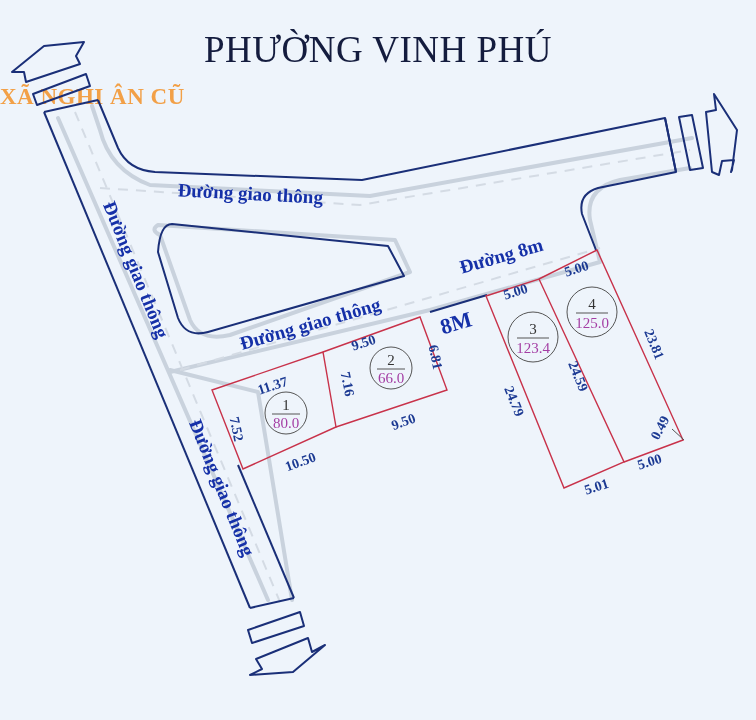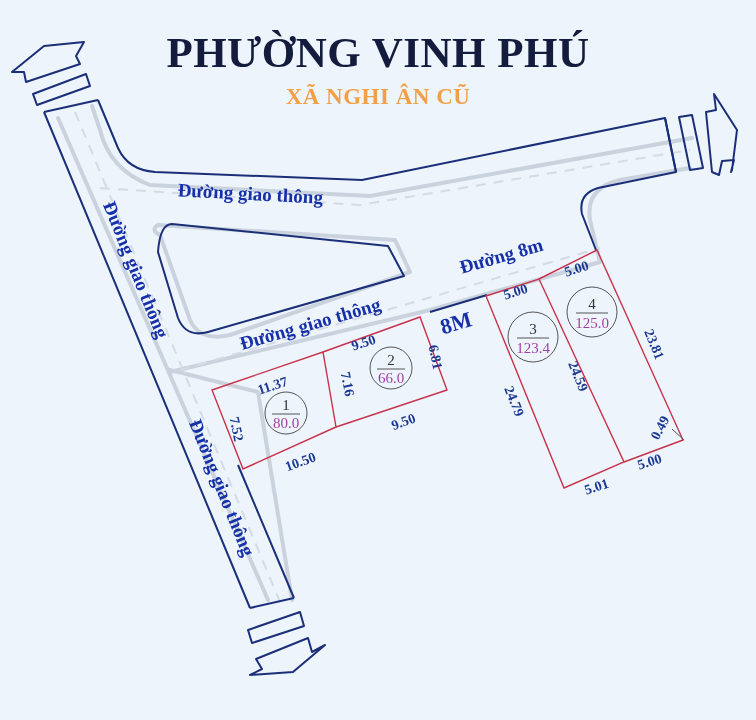--- a/index.html
+++ b/index.html
@@ -1,18 +1,18 @@
 <!DOCTYPE html>
 <html><head>
   <meta charset="utf-8">
   <style>
     html, body { margin: 0; padding: 0; }
     body { width: 756px; height: 720px; background: #eef4fb; overflow: hidden; position: relative; font-family: "Liberation Serif", "DejaVu Serif", serif; }
-    .title { position: absolute; left: 0; width: 756px; top: 28px; text-align: center; font-weight: bold; font-size: 43px; color: #141c3e; letter-spacing: 0.5px; }
-    .subtitle { position: absolute; left: 0; width: 756px; top: 84px; text-align: center; font-weight: bold; font-size: 23px; color: #f2a047; letter-spacing: 0.5px; }
+    .title { position: absolute; left: 0; width: 756px; top: 28px; text-align: center; font-weight: normal; font-size: 37px; color: #141c3e; letter-spacing: 0.5px; }
+    .subtitle { position: absolute; left: 0; width: 756px; top: 84px; text-align: left; font-weight: bold; font-size: 23px; color: #f2a047; letter-spacing: 0.5px; }
     svg { position: absolute; left: 0; top: 0; }
     .road-label { font-family: "Liberation Serif", serif; font-weight: bold; fill: #1530a8; font-size: 19px; }
     .dim { font-family: "Liberation Serif", serif; font-weight: bold; fill: #1c3a93; font-size: 14px; }
     .lot-no { font-family: "Liberation Serif", serif; fill: #333; font-size: 15px; }
     .lot-area { font-family: "Liberation Serif", serif; fill: #a43ea4; font-size: 15px; }
   </style>
 </head>
 <body>
 
 <div class="title">PHƯỜNG VINH PHÚ</div>

